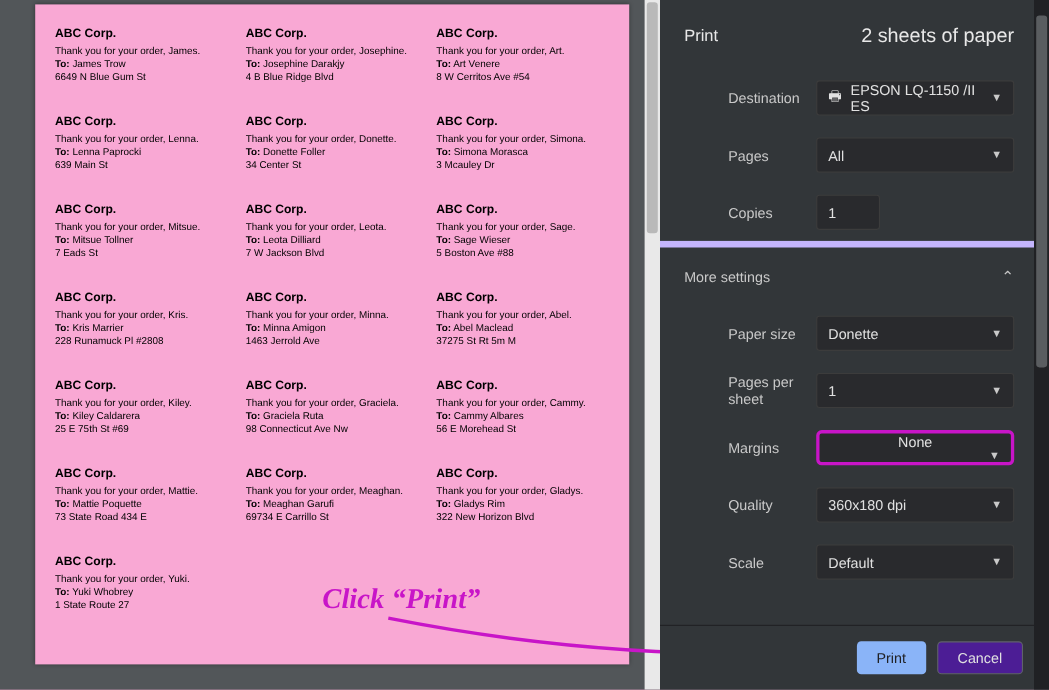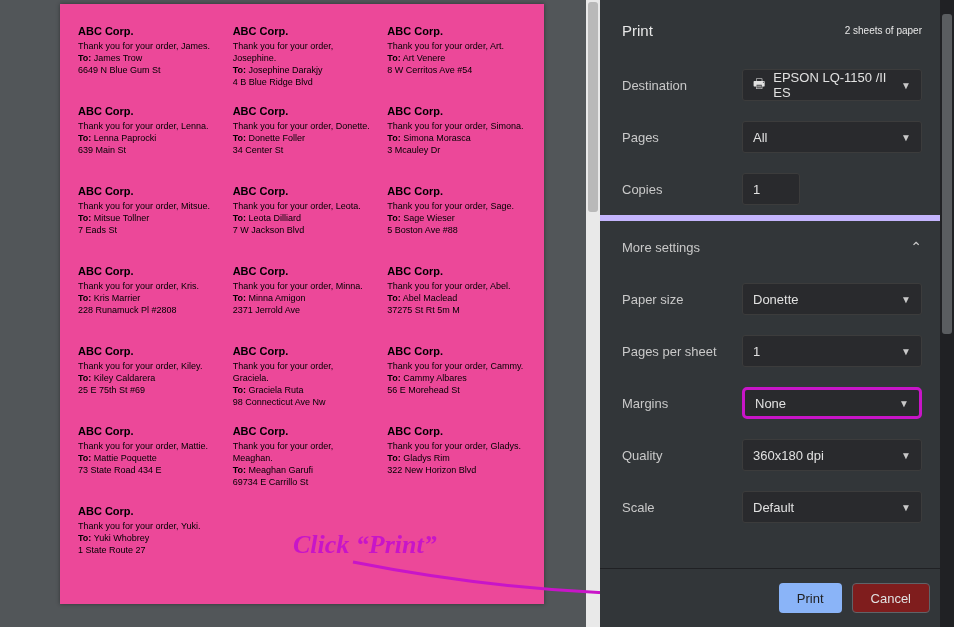--- a/index.html
+++ b/index.html
@@ -3,53 +3,53 @@
   <meta charset="utf-8">
   <style>
     * { margin: 0; padding: 0; box-sizing: border-box; }
     html, body { width: 954px; height: 627px; overflow: hidden; font-family: Arial, sans-serif; }
     body { display: flex; background: #525659; }
 
     
     .preview { flex: 1; position: relative; display: flex; justify-content: center; padding: 4px 8px 20px 12px; }
     .preview .scrollbar-track { position: absolute; right: 0; top: 0; bottom: 0; width: 14px; background: #e9e9e9; }
     .preview .scrollbar-thumb { position: absolute; top: 2px; left: 2px; right: 2px; height: 210px; background: #b9b9b9; border-radius: 3px; }
-    .page { width: 484px; height: 600px; background: #ec4899; box-shadow: 0 0 4px rgba(0,0,0,.4); padding: 20px 18px; display: grid; grid-template-columns: 1fr 1fr 1fr; grid-auto-rows: 78px; column-gap: 16px; row-gap: 2px; }
+    .page { width: 540px; height: 600px; background: #f9a8d4; box-shadow: 0 0 4px rgba(0,0,0,.4); padding: 20px 18px; display: grid; grid-template-columns: 1fr 1fr 1fr; grid-auto-rows: 78px; column-gap: 16px; row-gap: 2px; }
     .label { font-size: 9px; color: #000; line-height: 1.35; }
     .label .company { font-weight: bold; font-size: 11px; margin-bottom: 1px; }
     .label .to { }
     .label .to b { font-weight: bold; }
 
     
     .annotation-text { position: absolute; left: 248px; top: 530px; font-family: 'Comic Sans MS', cursive; font-size: 26px; font-weight: bold; color: #c815c8; font-style: italic; pointer-events: none; margin-left: 45px; }
     .arrow-svg { position: absolute; left: 345px; top: 544px; pointer-events: none; }
 
     
     .sidebar { width: 354px; background: #323639; color: #e1e1e1; display: flex; flex-direction: column; font-size: 13px; position: relative; }
     .sidebar .scrollbar-track { position: absolute; right: 0; top: 0; bottom: 0; width: 14px; background: #202124; }
     .sidebar .scrollbar-thumb { position: absolute; top: 14px; left: 2px; right: 2px; height: 320px; background: #5a5d60; border-radius: 3px; }
     .panel-scroll { flex: 1; overflow: hidden; padding-right: 14px; }
     .header { display: flex; justify-content: space-between; align-items: center; padding: 22px 18px 20px 22px; }
     .header .title { font-size: 15px; color: #e8e8e8; }
-    .header .sheets { font-size: 10px; color: #e8e8e8; }
+    .header .sheets { font-size: 18px; color: #e8e8e8; }
     .row { display: flex; align-items: center; padding: 10px 18px 10px 22px; min-height: 52px; }
-    .row .lbl { flex: 1; color: #c9c9c9; }
+    .row .lbl { flex: 1; color: #c9c9c9; margin-left: 40px; }
     .row .ctrl { width: 180px; }
     .select, .input { background: #292a2d; color: #e1e1e1; border: 1px solid #3c3c3c; border-radius: 3px; height: 32px; display: flex; align-items: center; padding: 0 10px; position: relative; width: 100%; font-size: 13px; }
     .select .caret { margin-left: auto; font-size: 10px; color: #c9c9c9; }
     .select .printer-icon { margin-right: 8px; font-size: 13px; }
     .input { width: 58px; }
-    .highlight { border: 3px solid #c815c8; border-radius: 5px; }
+    .highlight { border: 3px solid #c815c8; border-radius: 5px; flex-direction: column; }
     .more-row { display: flex; align-items: center; padding: 18px 18px 18px 22px; cursor: pointer; color: #c9c9c9; }
     .more-row .chev { margin-left: auto; font-size: 14px; }
     .divider { border-top: 6px solid #c4b5fd; }
     .footer { display: flex; justify-content: flex-end; align-items: center; gap: 10px; padding: 14px 24px 14px 18px; border-top: 1px solid #202124; }
     .btn { height: 30px; padding: 0 18px; border-radius: 4px; font-size: 13px; display: flex; align-items: center; justify-content: center; cursor: pointer; }
     .btn-primary { background: #8ab4f8; color: #202124; border: none; }
-    .btn-secondary { background: #7f1d1d; color: #e1e1e1; border: 1px solid #5f6368; }
+    .btn-secondary { background: #4c1d95; color: #e1e1e1; border: 1px solid #5f6368; }
   </style>
 </head>
 <body>
 
 <div class="preview">
   <div class="page" id="page">
       <div class="label">
         <div class="company">ABC Corp.</div>
         <div>Thank you for your order, James.</div>
         <div class="to"><b>To:</b> James Trow</div>
@@ -106,21 +106,21 @@
       <div class="label">
         <div class="company">ABC Corp.</div>
         <div>Thank you for your order, Kris.</div>
         <div class="to"><b>To:</b> Kris Marrier</div>
         <div>228 Runamuck Pl #2808</div>
       </div>
       <div class="label">
         <div class="company">ABC Corp.</div>
         <div>Thank you for your order, Minna.</div>
         <div class="to"><b>To:</b> Minna Amigon</div>
-        <div>2371 Jerrold Ave</div>
+        <div>1463 Jerrold Ave</div>
       </div>
       <div class="label">
         <div class="company">ABC Corp.</div>
         <div>Thank you for your order, Abel.</div>
         <div class="to"><b>To:</b> Abel Maclead</div>
         <div>37275 St Rt 5m M</div>
       </div>
       <div class="label">
         <div class="company">ABC Corp.</div>
         <div>Thank you for your order, Kiley.</div>

